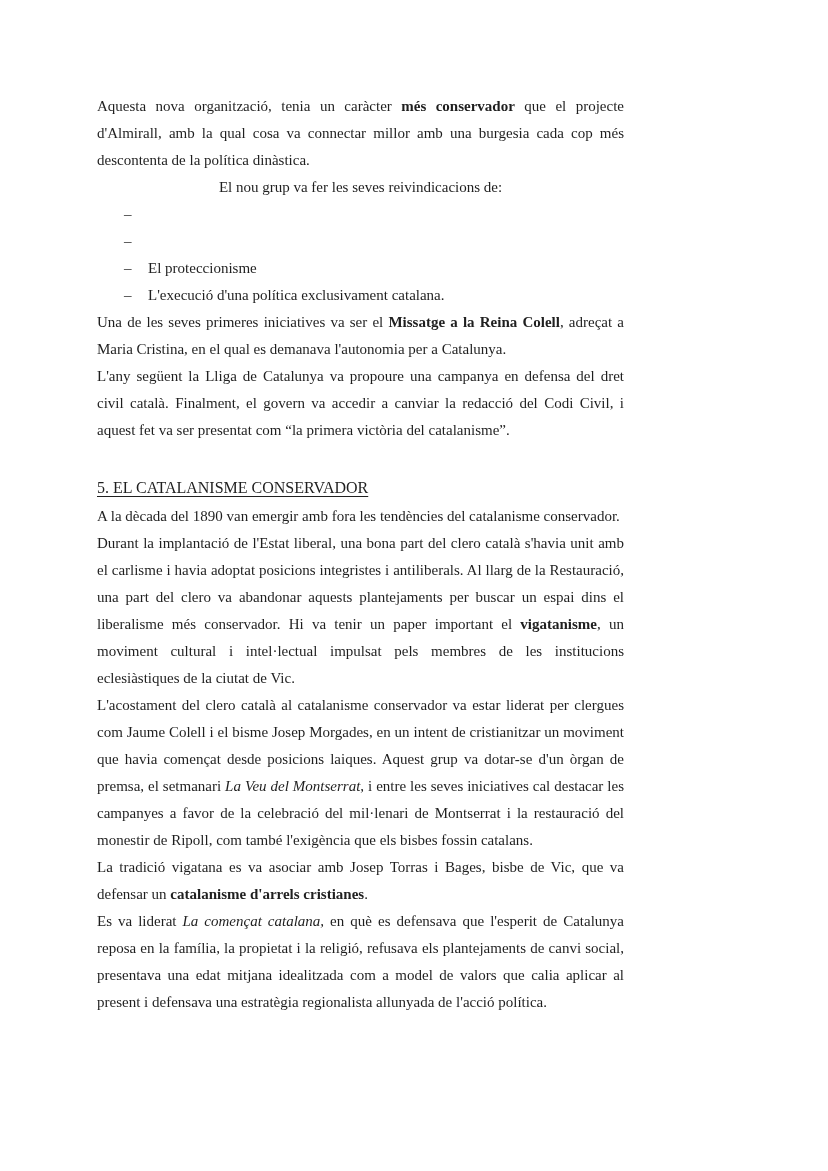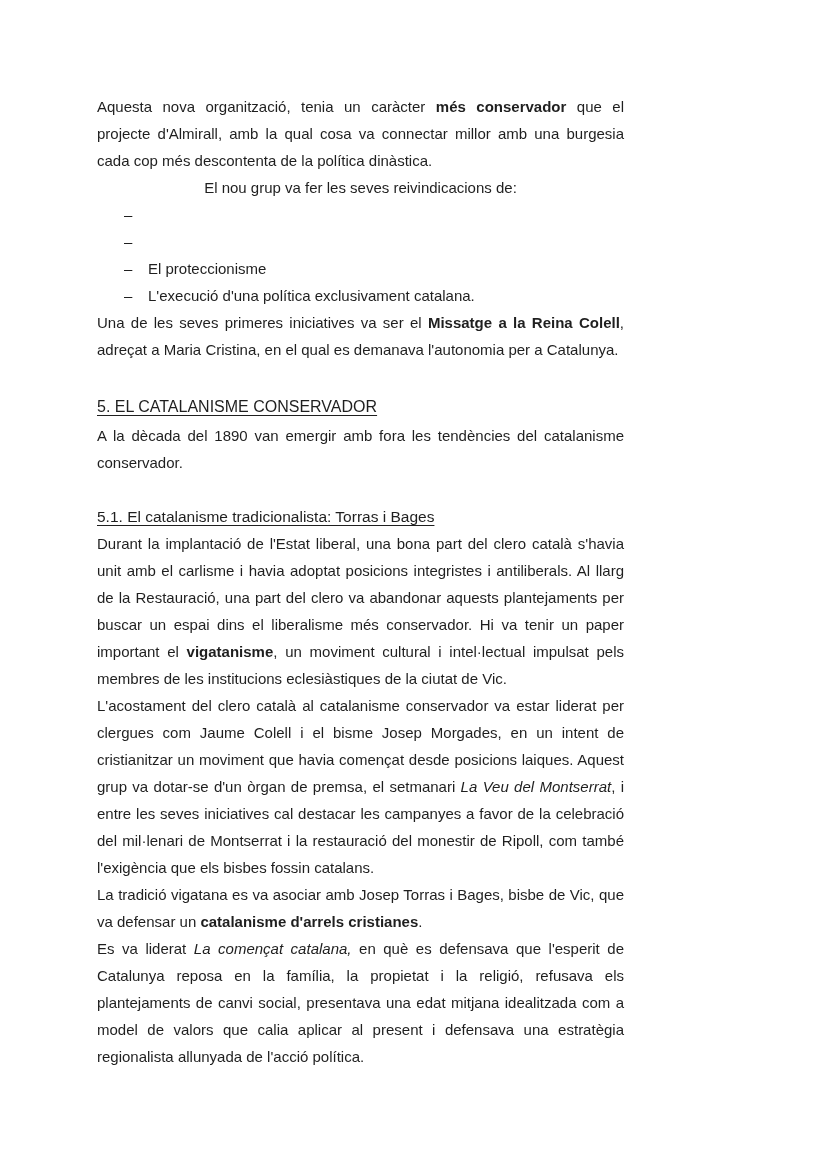--- a/index.html
+++ b/index.html
@@ -7,21 +7,21 @@
     padding: 0;
     background: #ffffff;
   }
   .page {
     position: relative;
     width: 740px;
     height: 1171px;
     background: #ffffff;
     box-sizing: border-box;
     padding: 93px 116px 60px 97px;
-    font-family: Liberation Sans, sans-serif;
+    font-family: Liberation Serif, serif;
     color: #1f1f1f;
     font-size: 15px;
     line-height: 27px;
     overflow: hidden;
   }
   .para {
     margin: 0;
     text-align: justify;
   }
   .para.no-justify {
@@ -78,26 +78,26 @@
         <span>El proteccionisme</span>
       </div>
     <div class="bullet-row">
         <span class="bullet-marker">–</span>
         <span>L'execució d'una política exclusivament catalana.</span>
       </div>
   </div>
 
   <p class="para"><span>Una de les seves primeres iniciatives va ser el </span><b>Missatge a la Reina Colell</b><span>, adreçat a Maria Cristina, en el qual es demanava l'autonomia per a Catalunya.</span></p>
 
+  <p class="para"><span>L'any següent la Lliga de Catalunya va propoure una campanya en defensa del dret civil català. Finalment, el govern va accedir a canviar la redacció del Codi Civil, i aquest fet va ser presentat com  “la primera victòria del catalanisme”.</span></p>
 
   <h2 class="heading"><span class="underline">5. EL CATALANISME CONSERVADOR</span></h2>
 
   <p class="para"><span>A la dècada del 1890 van emergir amb fora les tendències del catalanisme conservador.</span></p>
 
-  <h3 class="subheading"><span class="underline">5.1. El catalanisme tradicionalista: Torras i Bages</span></h3>
 
   <p class="para"><span>Durant la implantació de l'Estat liberal, una bona part del clero català s'havia unit amb el carlisme i havia adoptat posicions integristes i antiliberals. Al llarg de la Restauració, una part del clero va abandonar aquests plantejaments per buscar un espai dins el liberalisme més conservador. Hi va tenir un paper important el </span><b>vigatanisme</b><span>, un moviment cultural i intel·lectual impulsat pels membres de les institucions eclesiàstiques de la ciutat de Vic.</span></p>
 
   <p class="para"><span>L'acostament del clero català al catalanisme conservador va estar liderat per clergues com Jaume Colell i el bisme Josep Morgades, en un intent de cristianitzar un moviment que havia començat desde posicions laiques. Aquest grup va dotar-se d'un òrgan de premsa, el setmanari </span><i>La Veu del Montserrat</i><span>, i entre les seves iniciatives cal destacar les campanyes a favor de la celebració del mil·lenari de Montserrat i la restauració del monestir de Ripoll, com també l'exigència que els bisbes fossin catalans.</span></p>
 
   <p class="para"><span>La tradició vigatana es va asociar amb Josep Torras i Bages, bisbe de Vic, que va defensar un </span><b>catalanisme d'arrels cristianes</b><span>.</span></p>
 
   <p class="para"><span>Es va liderat </span><i>La començat catalana,</i><span> en què es defensava que l'esperit de Catalunya reposa en la família, la propietat i la religió, refusava els plantejaments de canvi social, presentava una edat mitjana idealitzada com a model de valors que calia aplicar al present i defensava una estratègia regionalista allunyada de l'acció política.</span></p>
 
 </div>

